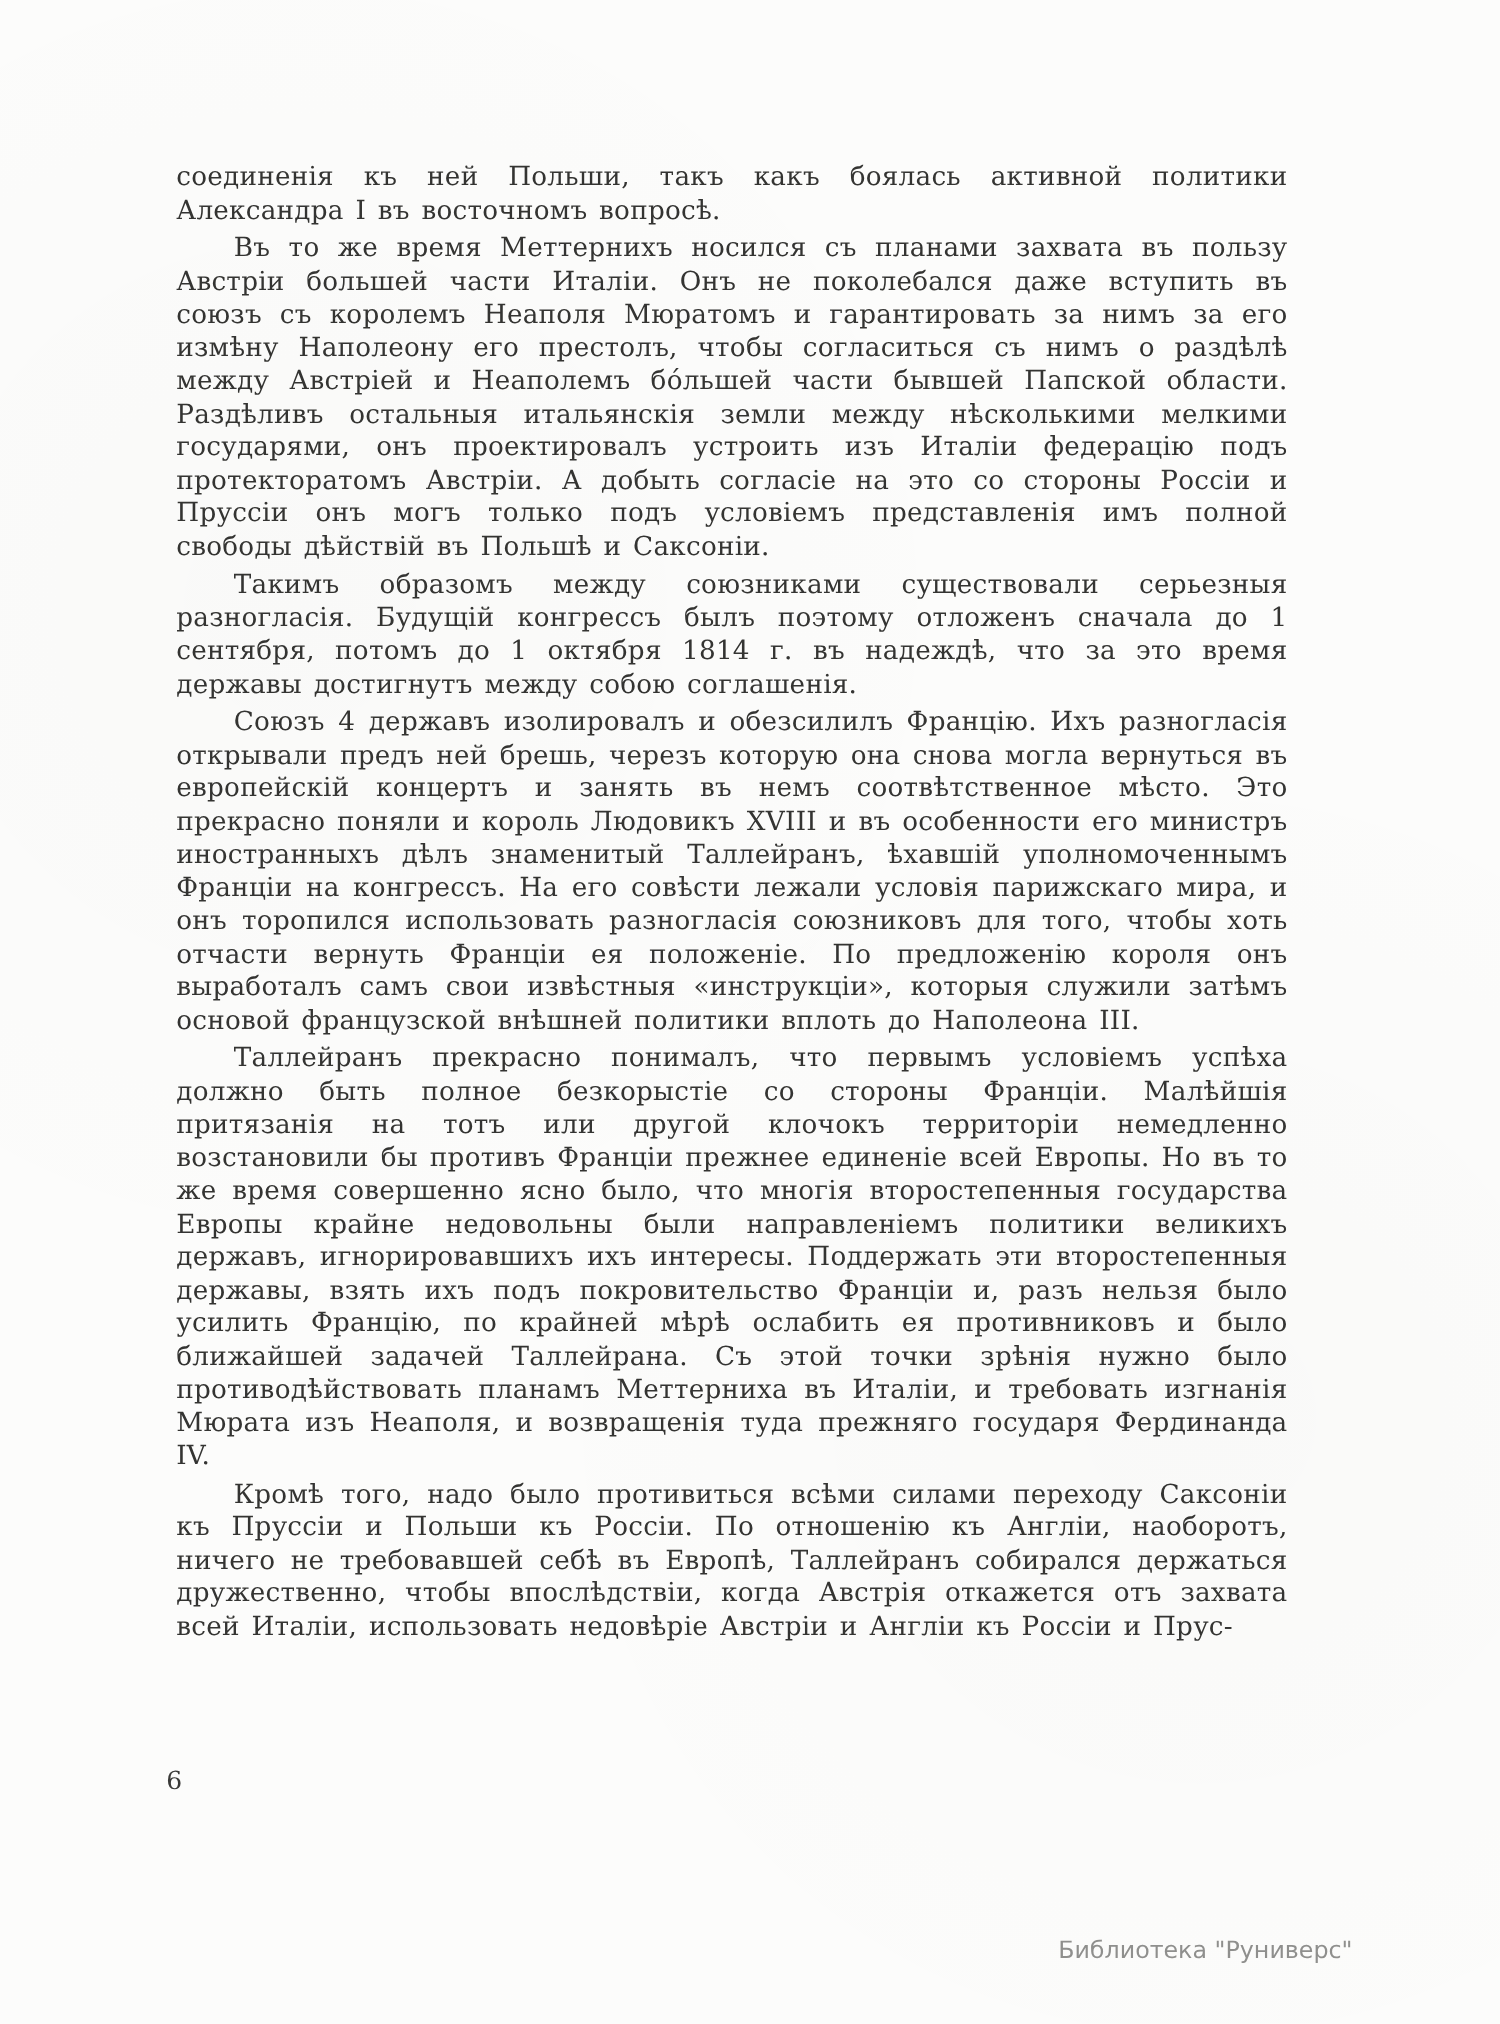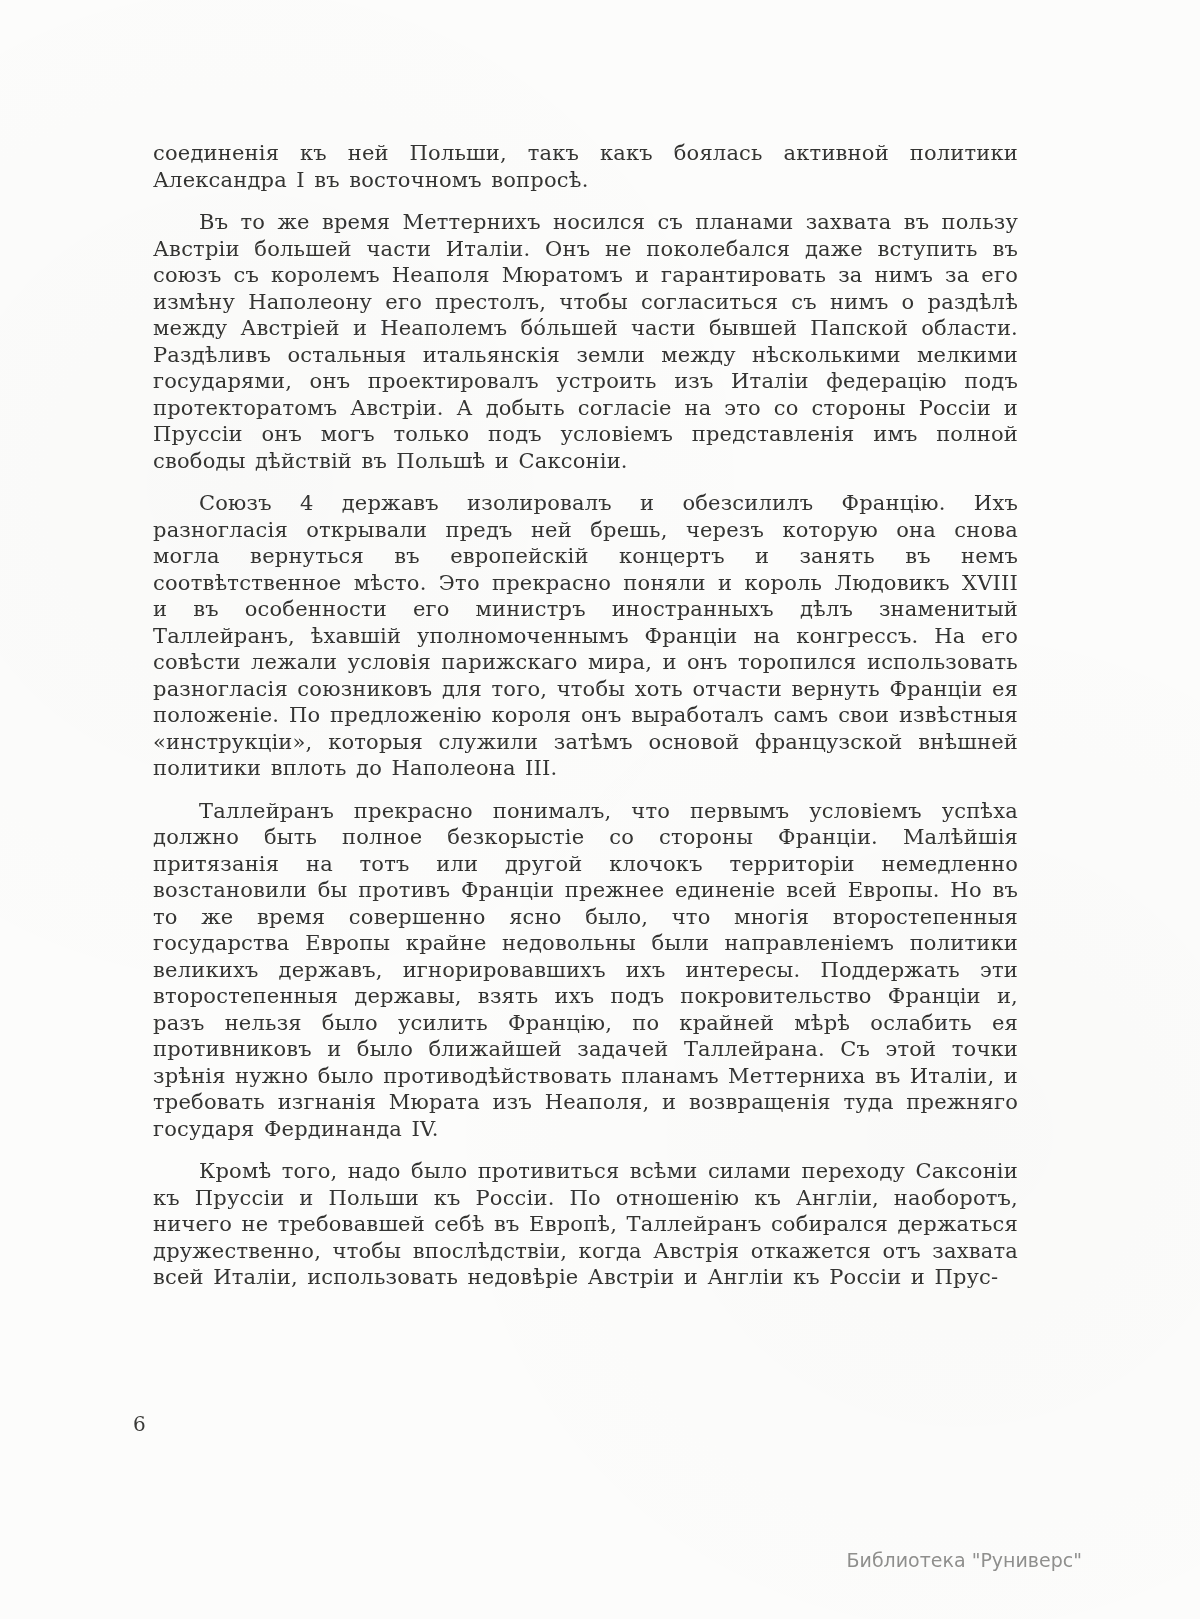--- a/index.html
+++ b/index.html
@@ -23,21 +23,21 @@
       radial-gradient(circle at 80% 70%, rgba(0,0,0,0.012), transparent 40%),
       #fcfcfb;
   }
   .text-block {
     position: absolute;
     left: 137px;
     top: 124px;
     width: 897px;
   }
   .para {
-    margin: 16px;
+    margin: 4px;
     text-align: justify;
     font-size: 21px;
     line-height: 26.5px;
     text-indent: 46px;
     word-spacing: 2.5px;
     letter-spacing: 0.2px;
     color: #343432;
   }
   .para.no-indent {
     text-indent: 0;
@@ -59,20 +59,21 @@
   }
 </style>
 </head>
 <body>
 
 <div class="scan-page"></div>
 
 <main class="text-block">
   <p class="para no-indent">соединенія къ ней Польши, такъ какъ боялась активной политики Александра I въ восточномъ вопросѣ.</p>
   <p class="para">Въ то же время Меттернихъ носился съ планами захвата въ пользу Австріи большей части Италіи. Онъ не поколебался даже вступить въ союзъ съ королемъ Неаполя Мюратомъ и гарантировать за нимъ за его измѣну Наполеону его престолъ, чтобы согласиться съ нимъ о раздѣлѣ между Австріей и Неаполемъ бо́льшей части бывшей Папской области. Раздѣливъ остальныя итальянскія земли между нѣсколькими мелкими государями, онъ проектировалъ устроить изъ Италіи федерацію подъ протекторатомъ Австріи. А добыть согласіе на это со стороны Россіи и Пруссіи онъ могъ только подъ условіемъ представленія имъ полной свободы дѣйствій въ Польшѣ и Саксоніи.</p>
+  <p class="para">Такимъ образомъ между союзниками существовали серьезныя разногласія. Будущій конгрессъ былъ поэтому отложенъ сначала до 1 сентября, потомъ до 1 октября 1814 г. въ надеждѣ, что за это время державы достигнутъ между собою соглашенія.</p>
   <p class="para">Союзъ 4 державъ изолировалъ и обезсилилъ Францію. Ихъ разногласія открывали предъ ней брешь, черезъ которую она снова могла вернуться въ европейскій концертъ и занять въ немъ соотвѣтственное мѣсто. Это прекрасно поняли и король Людовикъ XVIII и въ особенности его министръ иностранныхъ дѣлъ знаменитый Таллейранъ, ѣхавшій уполномоченнымъ Франціи на конгрессъ. На его совѣсти лежали условія парижскаго мира, и онъ торопился использовать разногласія союзниковъ для того, чтобы хоть отчасти вернуть Франціи ея положеніе. По предложенію короля онъ выработалъ самъ свои извѣстныя «инструкціи», которыя служили затѣмъ основой французской внѣшней политики вплоть до Наполеона III.</p>
   <p class="para">Таллейранъ прекрасно понималъ, что первымъ условіемъ успѣха должно быть полное безкорыстіе со стороны Франціи. Малѣйшія притязанія на тотъ или другой клочокъ территоріи немедленно возстановили бы противъ Франціи прежнее единеніе всей Европы. Но въ то же время совершенно ясно было, что многія второстепенныя государства Европы крайне недовольны были направленіемъ политики великихъ державъ, игнорировавшихъ ихъ интересы. Поддержать эти второстепенныя державы, взять ихъ подъ покровительство Франціи и, разъ нельзя было усилить Францію, по крайней мѣрѣ ослабить ея противниковъ и было ближайшей задачей Таллейрана. Съ этой точки зрѣнія нужно было противодѣйствовать планамъ Меттерниха въ Италіи, и требовать изгнанія Мюрата изъ Неаполя, и возвращенія туда прежняго государя Фердинанда IV.</p>
   <p class="para">Кромѣ того, надо было противиться всѣми силами переходу Саксоніи къ Пруссіи и Польши къ Россіи. По отношенію къ Англіи, наоборотъ, ничего не требовавшей себѣ въ Европѣ, Таллейранъ собирался держаться дружественно, чтобы впослѣдствіи, когда Австрія откажется отъ захвата всей Италіи, использовать недовѣріе Австріи и Англіи къ Россіи и Прус-</p>
 </main>
 
 <div class="page-number">6</div>
 
 <div class="watermark">Библиотека "Руниверс"</div>
 
 </body></html>

